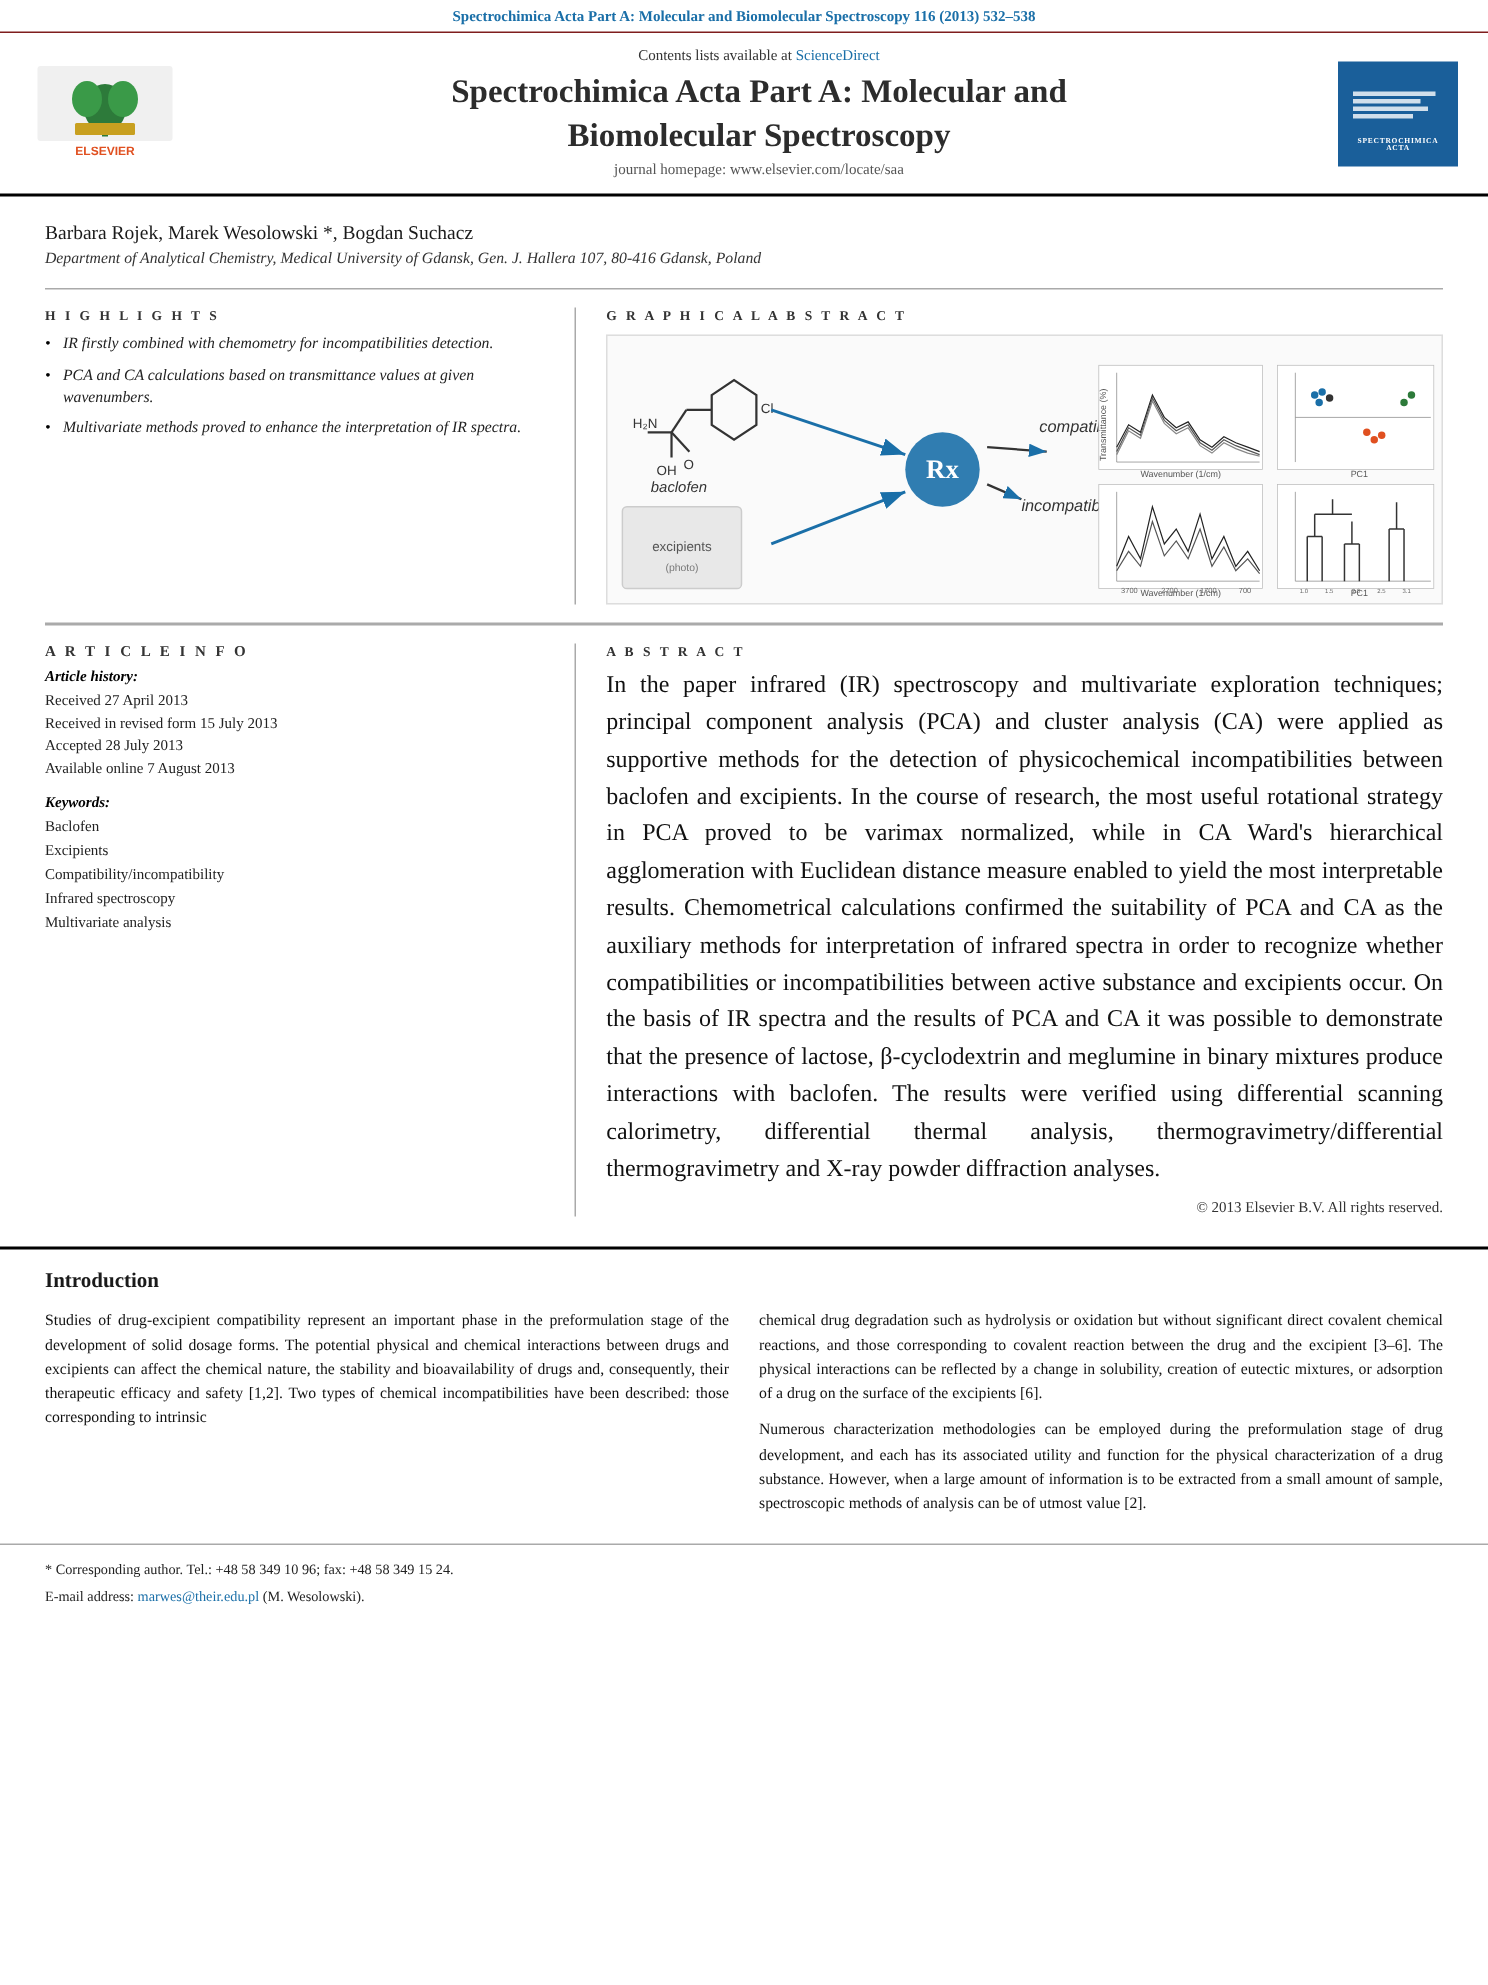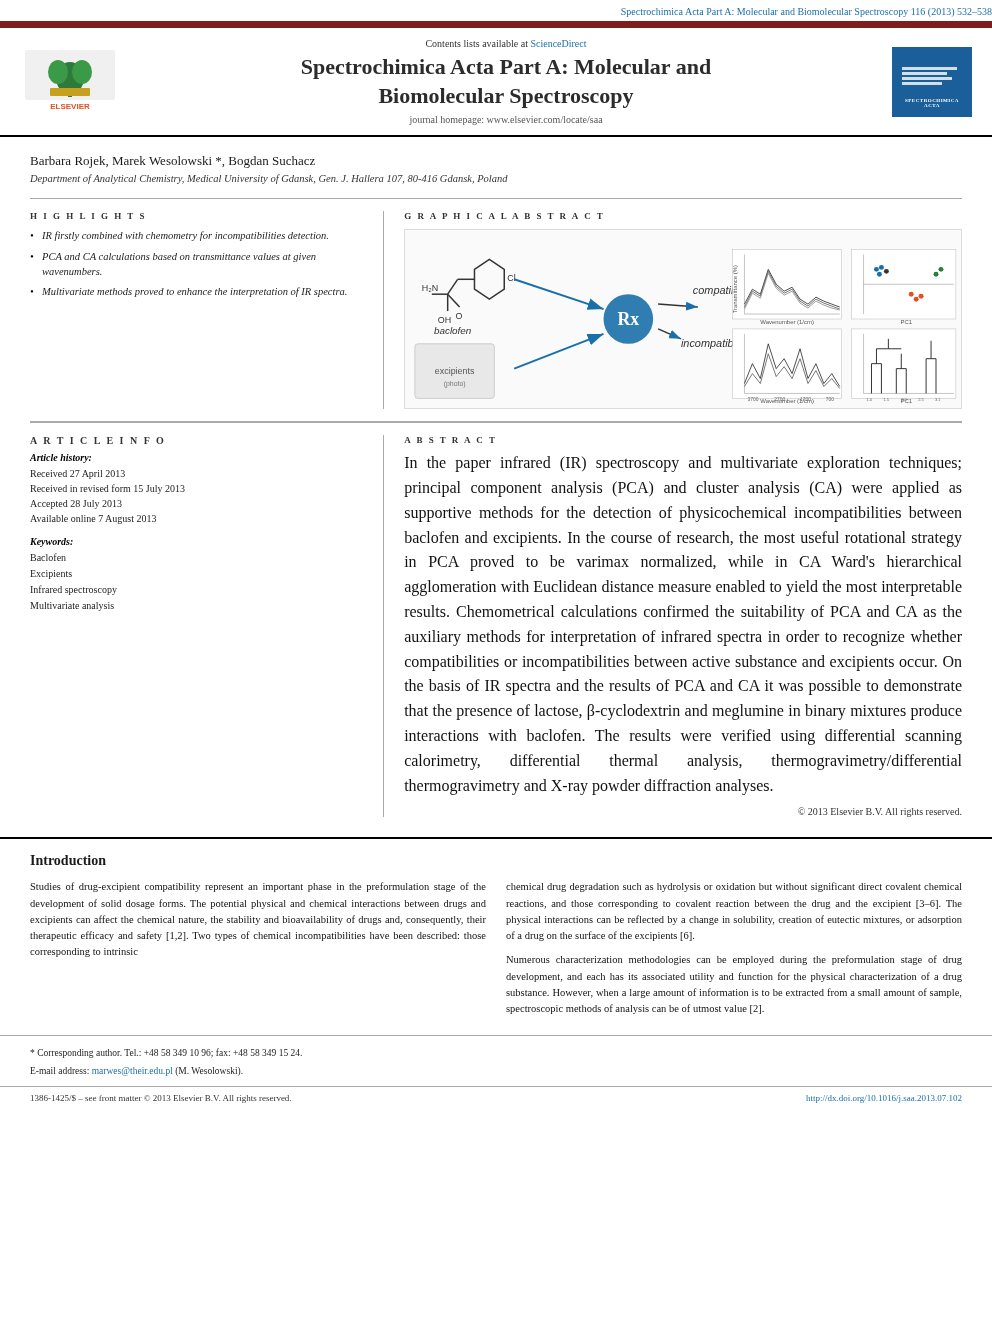--- a/index.html
+++ b/index.html
@@ -13,25 +13,26 @@
     }
     .page-wrapper {
       width: 992px;
       background: #fff;
       padding: 0;
     }
 
     
     .top-bar {
       background: #fff;
-      text-align: right;
+      text-align: center;
       padding: 6px 0 4px 0;
       font-size: 10px;
       color: #1a6fa8;
-      border-bottom: 7px solid #7f1d1d;
+      border-bottom: 1px solid #7f1d1d;
+      font-weight: bold;
     }
 
     
     .journal-header {
       display: flex;
       align-items: center;
       padding: 10px 20px;
       border-bottom: 2px solid #000;
     }
     .journal-header-left {
@@ -585,20 +586,21 @@
         <div class="info-heading">A R T I C L E   I N F O</div>
         <div class="article-history-label">Article history:</div>
         <div class="history-item">Received 27 April 2013</div>
         <div class="history-item">Received in revised form 15 July 2013</div>
         <div class="history-item">Accepted 28 July 2013</div>
         <div class="history-item">Available online 7 August 2013</div>
 
         <div class="keywords-label">Keywords:</div>
         <div class="keyword-item">Baclofen</div>
         <div class="keyword-item">Excipients</div>
+        <div class="keyword-item">Compatibility/incompatibility</div>
         <div class="keyword-item">Infrared spectroscopy</div>
         <div class="keyword-item">Multivariate analysis</div>
       </div>
 
       <div class="abstract-col">
         <div class="abstract-heading">A B S T R A C T</div>
         <div class="abstract-text">In the paper infrared (IR) spectroscopy and multivariate exploration techniques; principal component analysis (PCA) and cluster analysis (CA) were applied as supportive methods for the detection of physicochemical incompatibilities between baclofen and excipients. In the course of research, the most useful rotational strategy in PCA proved to be varimax normalized, while in CA Ward's hierarchical agglomeration with Euclidean distance measure enabled to yield the most interpretable results. Chemometrical calculations confirmed the suitability of PCA and CA as the auxiliary methods for interpretation of infrared spectra in order to recognize whether compatibilities or incompatibilities between active substance and excipients occur. On the basis of IR spectra and the results of PCA and CA it was possible to demonstrate that the presence of lactose, β-cyclodextrin and meglumine in binary mixtures produce interactions with baclofen. The results were verified using differential scanning calorimetry, differential thermal analysis, thermogravimetry/differential thermogravimetry and X-ray powder diffraction analyses.</div>
         <div class="copyright-line">© 2013 Elsevier B.V. All rights reserved.</div>
       </div>
     </div>
@@ -621,18 +623,14 @@
 
   <div class="footer-note">
     <p>* Corresponding author. Tel.: +48 58 349 10 96; fax: +48 58 349 15 24.</p>
     <p>
       <span>E-mail address:</span>
       <a style="color:#1a6fa8;text-decoration:none;">marwes@their.edu.pl</a>
       <span>(M. Wesolowski).</span>
     </p>
   </div>
 
-  <div class="footer-bar">
-    <span class="footer-bar-left">1386-1425/$ – see front matter © 2013 Elsevier B.V. All rights reserved.</span>
-    <a class="footer-bar-right" style="text-decoration:none;">http://dx.doi.org/10.1016/j.saa.2013.07.102</a>
-  </div>
 
 </div>
 
 </body></html>

